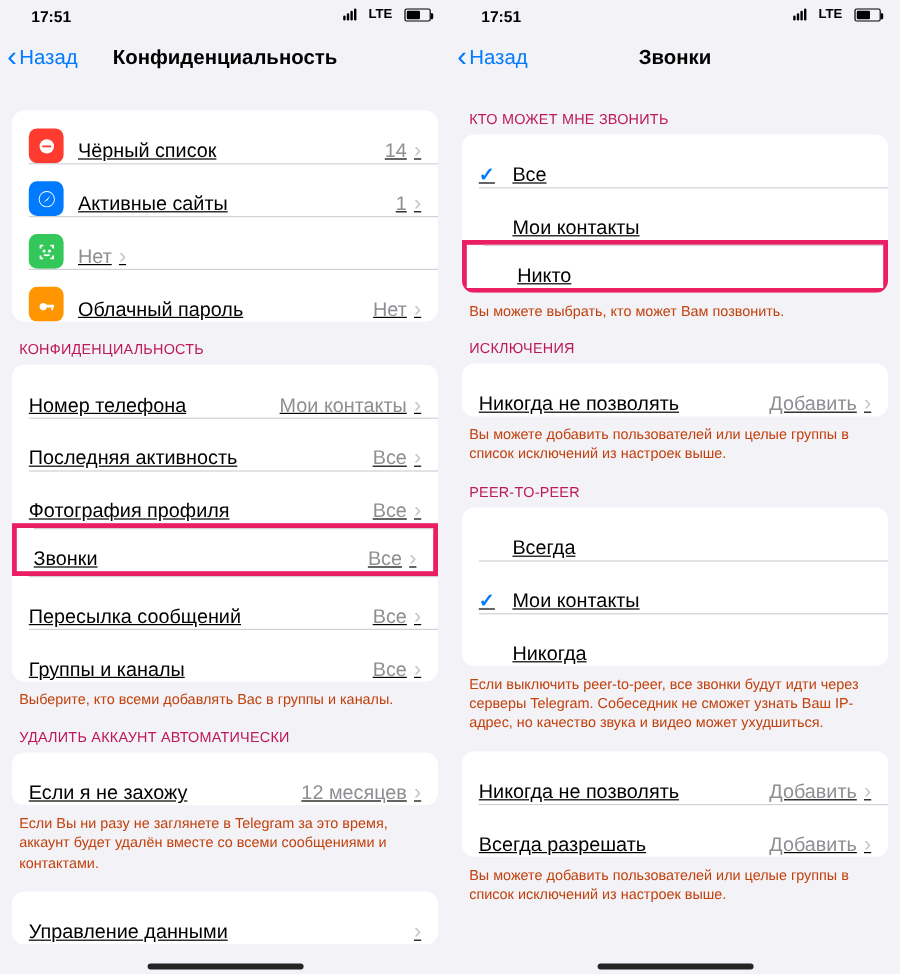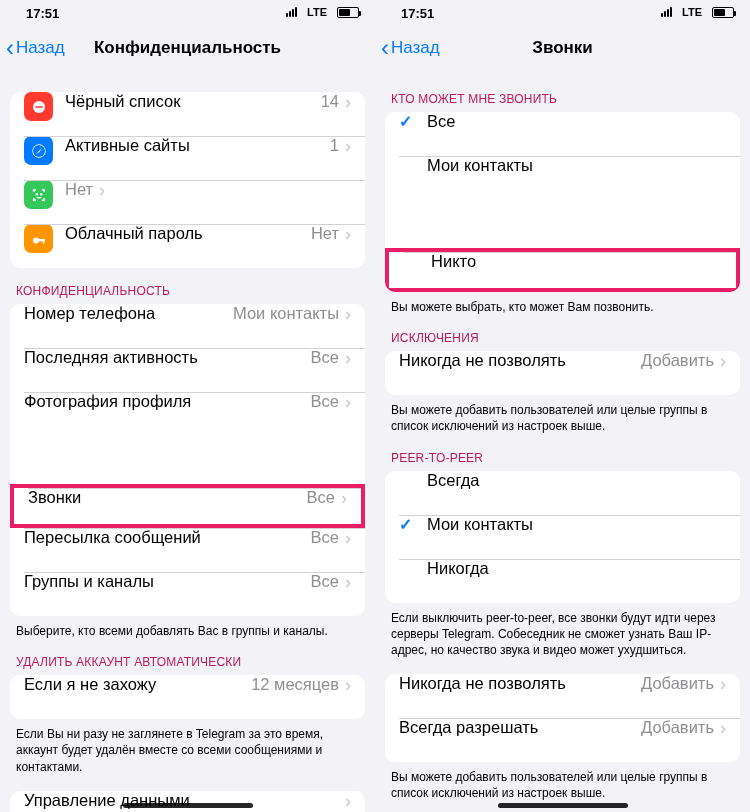--- a/index.html
+++ b/index.html
@@ -64,52 +64,52 @@
   .group { margin-top: 16px; }
   .group-header {
     font-size: 12px;
     color: #be185d;
     text-transform: uppercase;
     padding: 0 16px 6px;
     letter-spacing: 0.2px;
   }
   .group-footer {
     font-size: 12px;
-    color: #000000;
+    color: #c2410c;
     padding: 7px 16px 0;
     line-height: 1.35;
   }
   .list { background: #fff; border-radius: 10px; margin: 0 10px; overflow: hidden; }
   .row {
     display: flex;
-    align-items: flex-start;
+    align-items: flex-end;
     min-height: 44px;
     padding: 0 14px;
     position: relative;
+    text-decoration: underline;
   }
   .row + .row::before {
     content:"";
     position:absolute;
     left: 14px; right:0; top:0;
     height:0.5px;
     background:#d1d1d6;
   }
   .row .check-slot { width: 28px; display:flex; justify-content:flex-start; }
   .row .icon-slot {
     width: 29px; height:29px; border-radius:7px;
     display:flex; align-items:center; justify-content:center;
     margin-right: 12px;
     flex-shrink: 0;
   }
   .row .label { flex: 1; font-size: 16.5px; color:#000; }
   .row .value { font-size: 16.5px; color:#8e8e93; margin-right: 6px; }
   .row .chev-r { color:#c7c7cc; font-size: 18px; font-weight:400; }
   .highlight-box {
     border: 4px solid #e91e63;
-    margin-top: 48px;
   }
   .ic-block { background:#ff3b30; }
   .ic-safari { background:#007aff; }
   .ic-face  { background:#34c759; }
   .ic-key   { background:#ff9500; }
   svg.ic { width:18px; height:18px; }
   .home-ind {
     position:absolute;
     bottom:4px; left:50%;
     transform:translateX(-50%);

